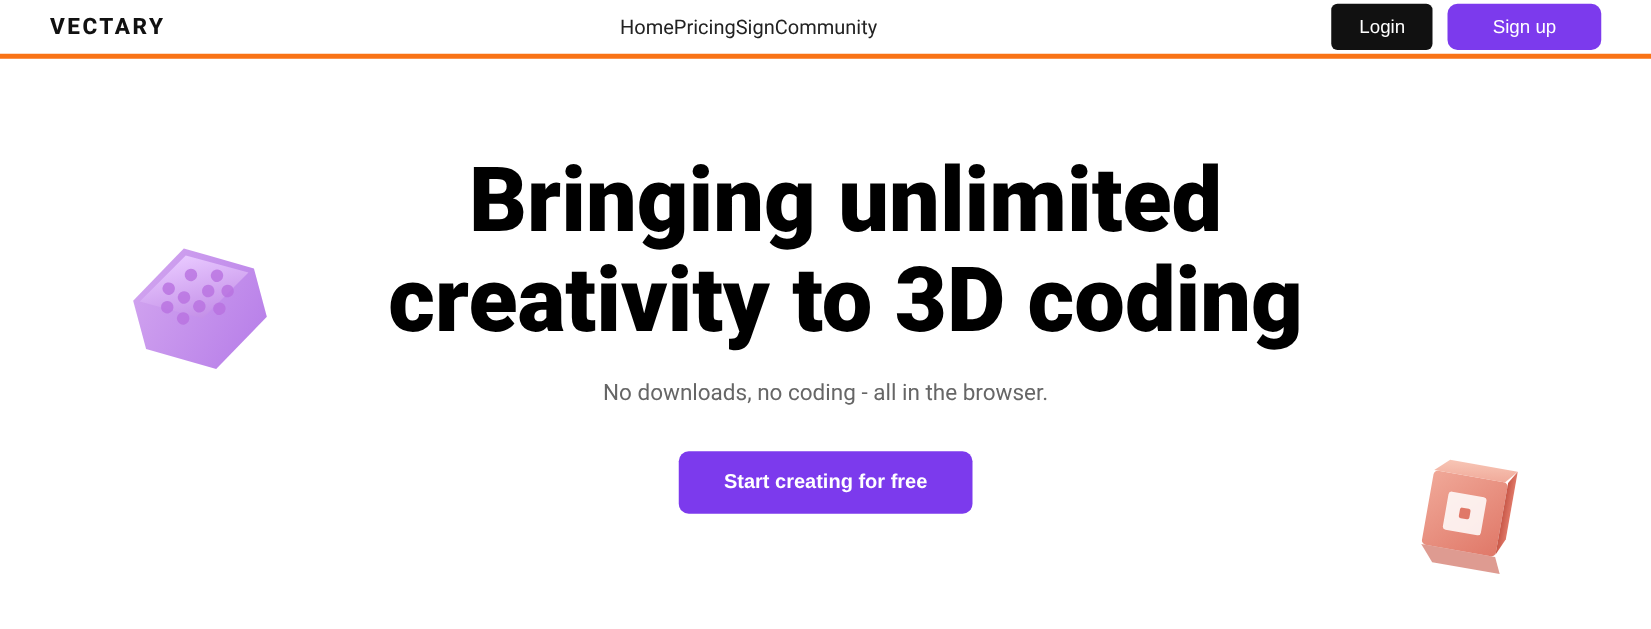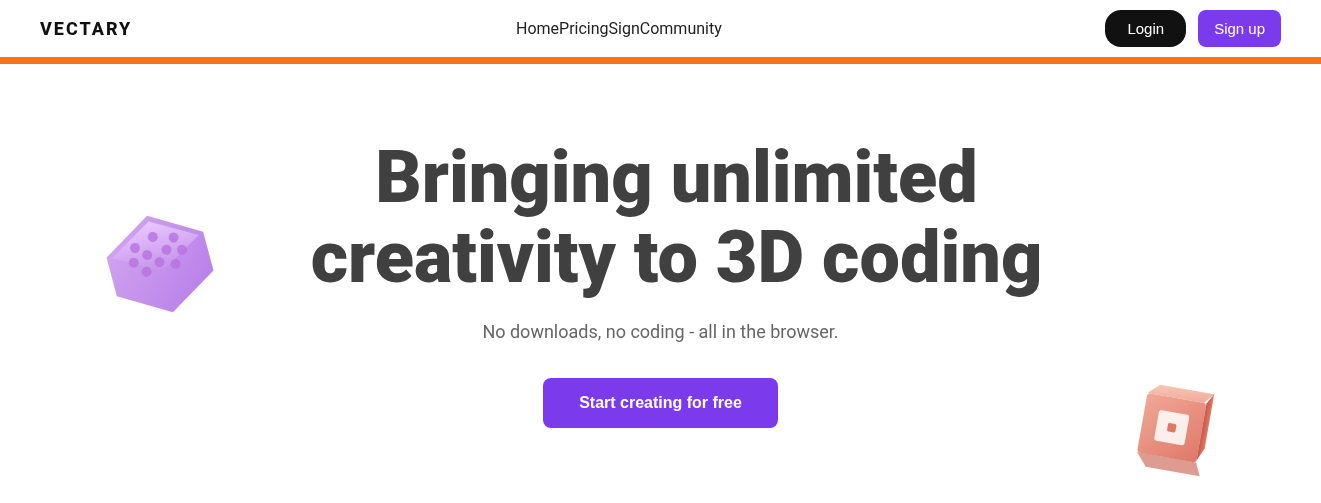--- a/index.html
+++ b/index.html
@@ -15,22 +15,22 @@
       min-height: 503px;
       overflow-x: hidden;
     }
 
     
     .navbar {
       display: flex;
       align-items: center;
       justify-content: space-between;
       padding: 0 40px;
-      height: 64px;
-      border-bottom: 7px solid #f97316;
+      height: 47px;
+      border-bottom: 4px solid #f97316;
       background: #fff;
     }
 
     .navbar-logo {
       font-size: 18px;
       font-weight: 800;
       letter-spacing: 2px;
       color: #111;
       text-transform: uppercase;
     }
@@ -49,31 +49,31 @@
     }
 
     .navbar-actions {
       display: flex;
       align-items: center;
       gap: 12px;
     }
 
     .btn-login {
       padding: 10px 22px;
-      border-radius: 16px;
+      border-radius: 5px;
       background: #111;
       color: #fff;
       font-size: 15px;
       font-weight: 500;
       border: none;
       cursor: pointer;
     }
 
     .btn-signup {
-      padding: 10px 16px;
+      padding: 10px 36px;
       border-radius: 8px;
       background: #7c3aed;
       color: #fff;
       font-size: 15px;
       font-weight: 500;
       border: none;
       cursor: pointer;
     }
 
     
@@ -84,21 +84,21 @@
       align-items: center;
       justify-content: center;
       padding: 60px 40px 60px;
       min-height: 438px;
       overflow: hidden;
     }
 
     .hero-title {
       font-size: 72px;
       font-weight: 900;
-      color: #404040;
+      color: #000000;
       text-align: center;
       line-height: 1.1;
       max-width: 750px;
       margin-bottom: 24px;
       margin-left: 32px;
     }
 
     .hero-subtitle {
       font-size: 18px;
       color: #666;

